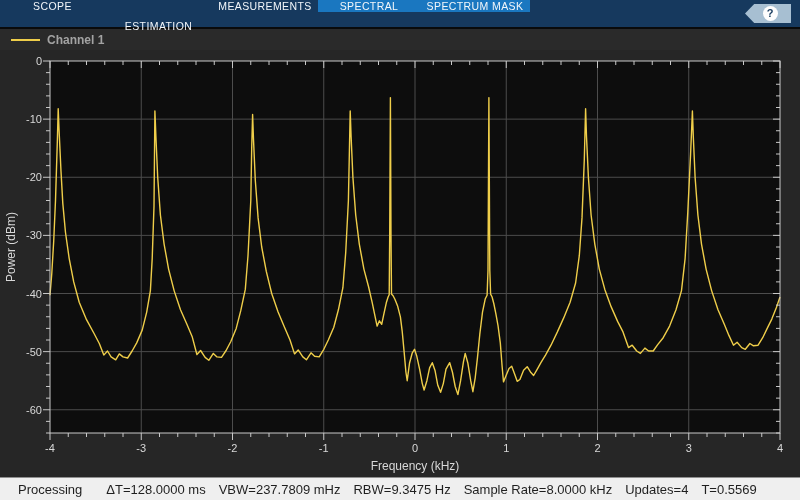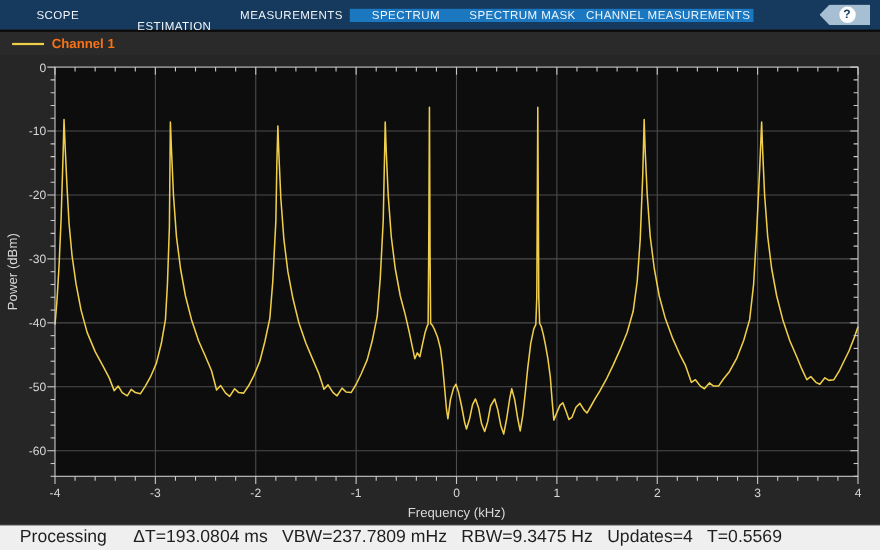--- a/index.html
+++ b/index.html
@@ -2,21 +2,21 @@
 <html><head>
 <meta charset="utf-8">
 <style>
   html,body{margin:0;padding:0;}
   body{
     width:800px;height:500px;overflow:hidden;
     font-family:"Liberation Sans", sans-serif;
     background:#262626;position:relative;
   }
   
-  .toolbar{display:flex;height:27px;background:#16395e;align-items:center;}
+  .toolbar{display:flex;height:27px;background:#16395e;align-items:flex-start;}
   .tab{
     display:flex;align-items:center;justify-content:center;
     color:#f2f6fa;font-size:10.5px;letter-spacing:.4px;cursor:default;
     white-space:nowrap;
   }
   .tab:nth-child(1){width:105px;}
   .tab:nth-child(2){width:107px;margin-top:20px;}
   .tab:nth-child(3){width:106px;}
   .tab:nth-child(4){width:102px;}
   .tab:nth-child(5){width:110px;}
@@ -33,43 +33,42 @@
     color:#173a5e;font-size:11px;font-weight:bold;line-height:15px;
     text-align:center;margin-left:4px;
   }
   
   .gap-strip{height:2px;background:#0a0a0a;}
   .legend-bar{
     height:21px;background:#2a2a2a;display:flex;align-items:center;
     padding-left:11px;box-sizing:border-box;
   }
   .legend-line{width:29px;height:2px;margin-right:7px;}
-  .legend-label{color:#f97316;font-size:12px;font-weight:bold;}
+  .legend-label{color:#a3a3a3;font-size:12px;font-weight:bold;}
   
   .plot-region{position:relative;height:427px;background:#262626;}
   .plot-region svg{position:absolute;left:0;top:0;}
   
   .status-bar{
     height:23px;background:#efefef;border-top:1px solid #8f8f8f;
     box-sizing:border-box;display:flex;align-items:center;
-    font-size:16px;color:#1f1f1f;white-space:nowrap;overflow:hidden;
+    font-size:13px;color:#1f1f1f;white-space:nowrap;overflow:hidden;
   }
   .sb-state{margin-left:18px;}
   .sb-items{display:flex;gap:13px;margin-left:24px;}
 </style>
 </head>
 <body>
 
 <div class="toolbar">
   <div class="tab">SCOPE</div>
   <div class="tab">ESTIMATION</div>
   <div class="tab">MEASUREMENTS</div>
-  <div class="tab active">SPECTRUM</div>
+  <div class="tab active">SPECTRAL</div>
   <div class="tab active">SPECTRUM MASK</div>
-  <div class="tab active">CHANNEL MEASUREMENTS</div>
   <div class="help-btn">
     <div class="help-circle">?</div>
   </div>
 </div>
 
 <div class="gap-strip"></div>
 
 <div class="legend-bar">
   <div class="legend-line" style="background: rgb(239, 206, 74);"></div>
   <div class="legend-label">Channel 1</div>
@@ -264,19 +263,20 @@
         <text x="42" y="363.75" text-anchor="end">-60</text>
       </g>
       <text x="415" y="420" text-anchor="middle" fill="#d8d8d8" font-size="12px" font-family="&quot;Liberation Sans&quot;, sans-serif">Frequency (kHz)</text>
       <text x="15" y="197" text-anchor="middle" fill="#d8d8d8" font-size="12px" font-family="&quot;Liberation Sans&quot;, sans-serif" transform="rotate(-90 15 197)">Power (dBm)</text>
     </svg>
 </div>
 
 <div class="status-bar">
   <span class="sb-state">Processing</span>
   <span class="sb-items">
-    <span>ΔT=193.0804 ms</span>
+    <span>ΔT=128.0000 ms</span>
     <span>VBW=237.7809 mHz</span>
     <span>RBW=9.3475 Hz</span>
+    <span>Sample Rate=8.0000 kHz</span>
     <span>Updates=4</span>
     <span>T=0.5569</span>
   </span>
 </div>
 
 </body></html>

